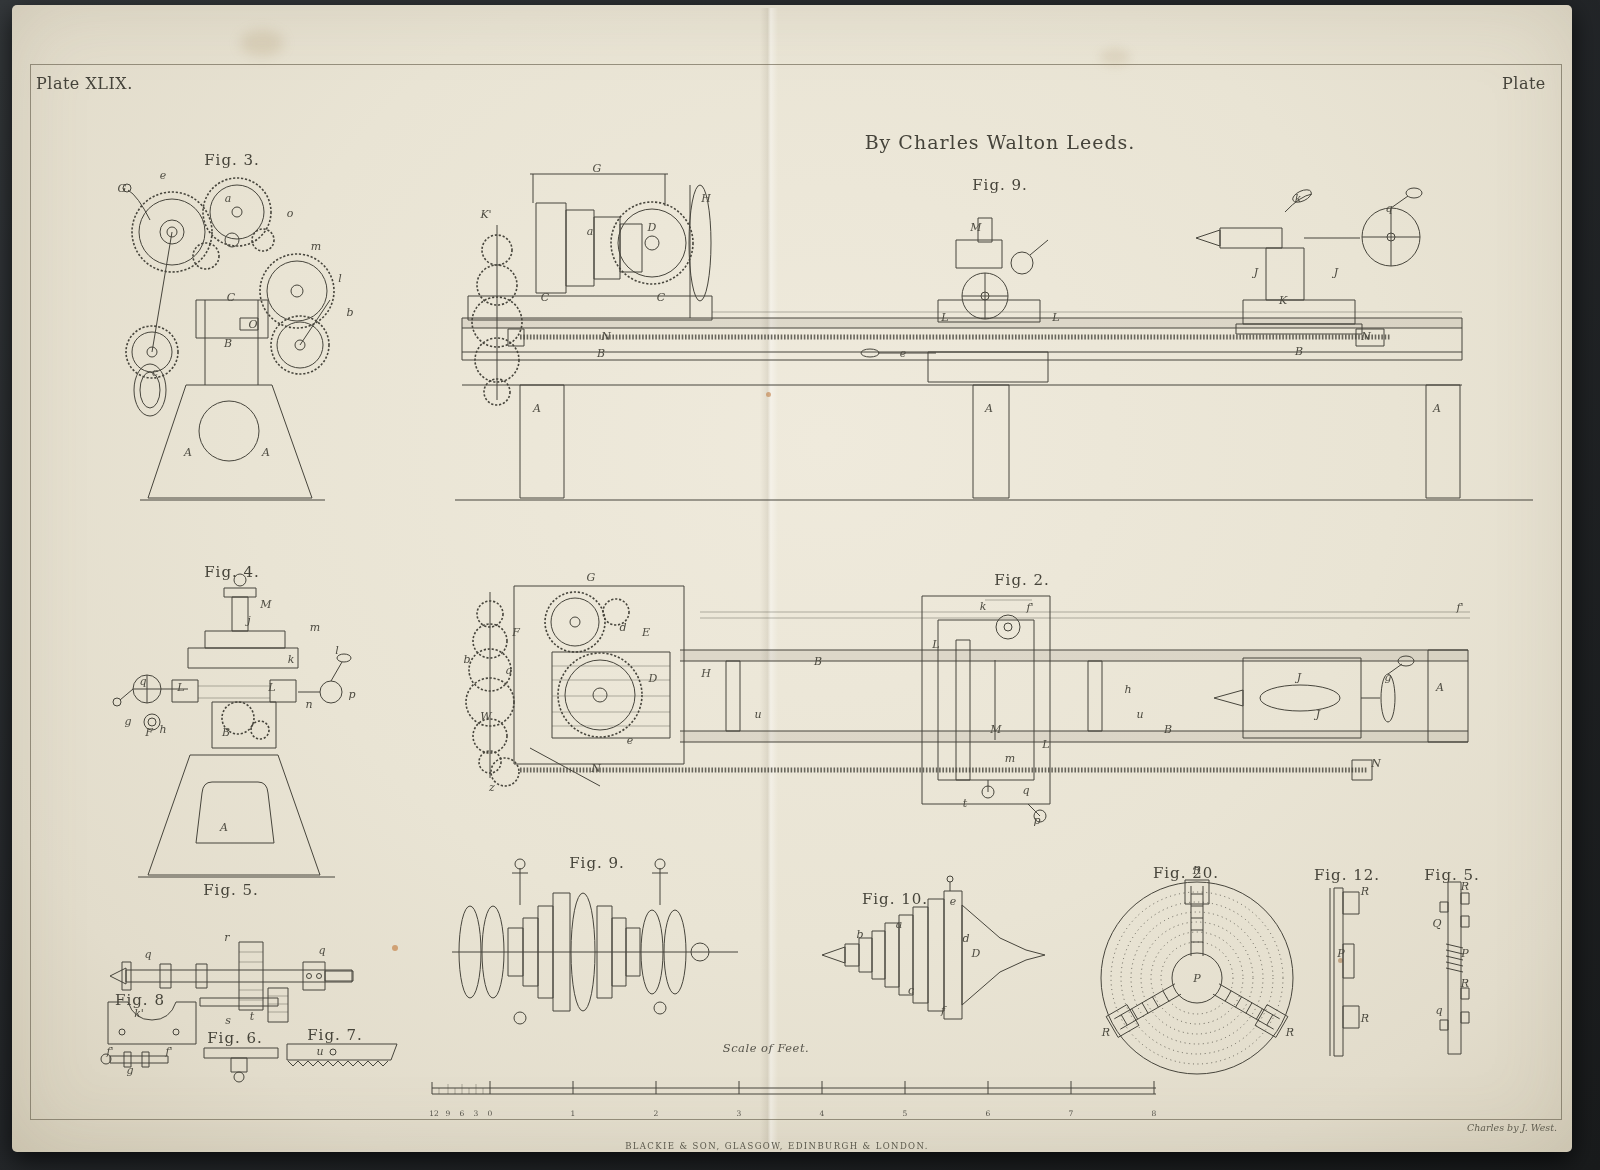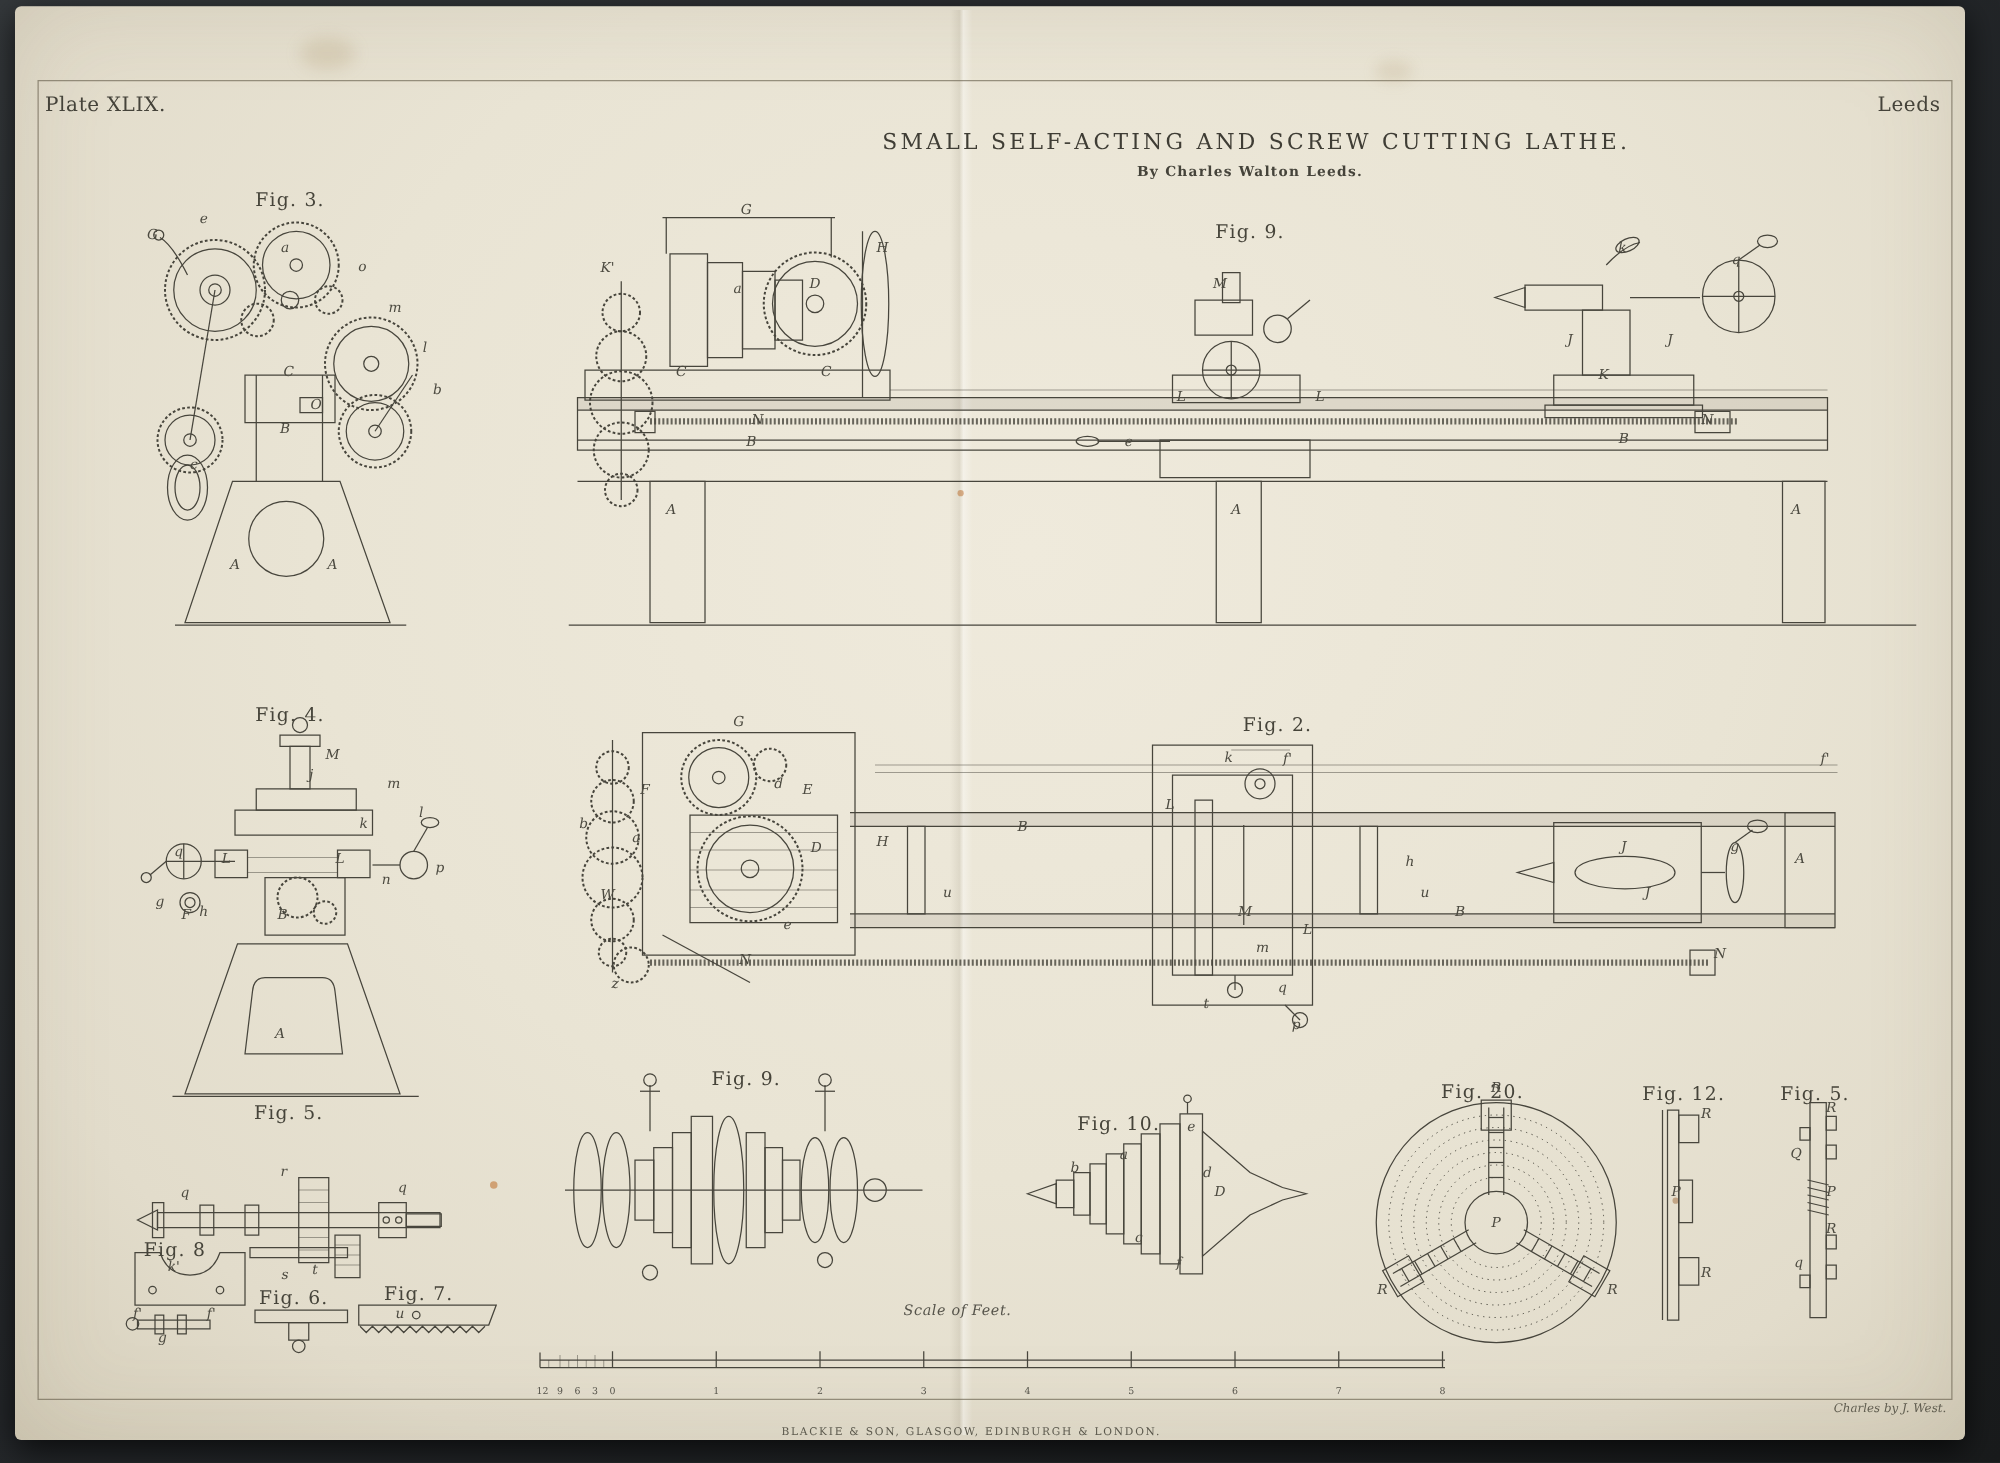--- a/index.html
+++ b/index.html
@@ -20,21 +20,21 @@
   .frame{position:absolute;left:30px;top:64px;width:1530px;height:1054px;
     border:1px solid rgba(104,97,79,.65);}
   .stain{position:absolute;border-radius:50%;pointer-events:none;}
   .plate-label{position:absolute;font-size:16px;color:#45433a;letter-spacing:.5px;}
   .title{
     position:absolute;left:1005px;top:104px;transform:translateX(-50%);
     font-size:17.5px;letter-spacing:2.6px;color:#3f3d35;white-space:nowrap;
   }
   .byline{
     position:absolute;left:1000px;top:131px;transform:translateX(-50%);
-    font-size:11px;letter-spacing:1px;color:#45433a;white-space:nowrap;font-weight:bold;
+    font-size:19px;letter-spacing:1px;color:#45433a;white-space:nowrap;
   }
   .fig-caption{
     position:absolute;transform:translate(-50%,-50%);
     font-size:15px;color:#46443a;letter-spacing:1px;white-space:nowrap;
   }
   .part-label{
     position:absolute;transform:translate(-50%,-50%);
     font-style:italic;font-size:11px;color:#4c4a40;white-space:nowrap;
   }
   .tick-label{
@@ -71,22 +71,21 @@
   <div class="fold"></div>
   <div class="frame"></div>
 
   <div class="stain" style="left:392px;top:945px;width:6px;height:6px;background:rgba(190,110,40,.55);filter:blur(.5px);"></div>
   <div class="stain" style="left:766px;top:392px;width:5px;height:5px;background:rgba(185,105,40,.5);filter:blur(.5px);"></div>
   <div class="stain" style="left:1338px;top:958px;width:5px;height:5px;background:rgba(150,95,45,.45);filter:blur(.5px);"></div>
   <div class="stain" style="left:240px;top:30px;width:44px;height:26px;background:rgba(160,135,85,.18);filter:blur(6px);"></div>
   <div class="stain" style="left:1100px;top:48px;width:30px;height:18px;background:rgba(160,135,85,.15);filter:blur(5px);"></div>
 
   <div class="plate-label" style="left:36px;top:74px;">Plate XLIX.</div>
-  <div class="plate-label" style="left:1502px;top:74px;">Leeds</div>
-  <div class="title">SMALL SELF-ACTING AND SCREW CUTTING LATHE.</div>
+  <div class="plate-label" style="left:1502px;top:74px;">Plate</div>
   <div class="byline">By Charles Walton Leeds.</div>
 
   <svg class="drawings" width="1600" height="1170" viewBox="0 0 1600 1170">
 
     <g class="d">
       <path d="M128 190 q10 6 22 30"></path>
         <circle cx="127" cy="188" r="4"></circle>
       <circle cx="172" cy="232" r="40" class="teeth"></circle>
         <circle cx="172" cy="232" r="33"></circle>
       <circle cx="172" cy="232" r="12"></circle>

